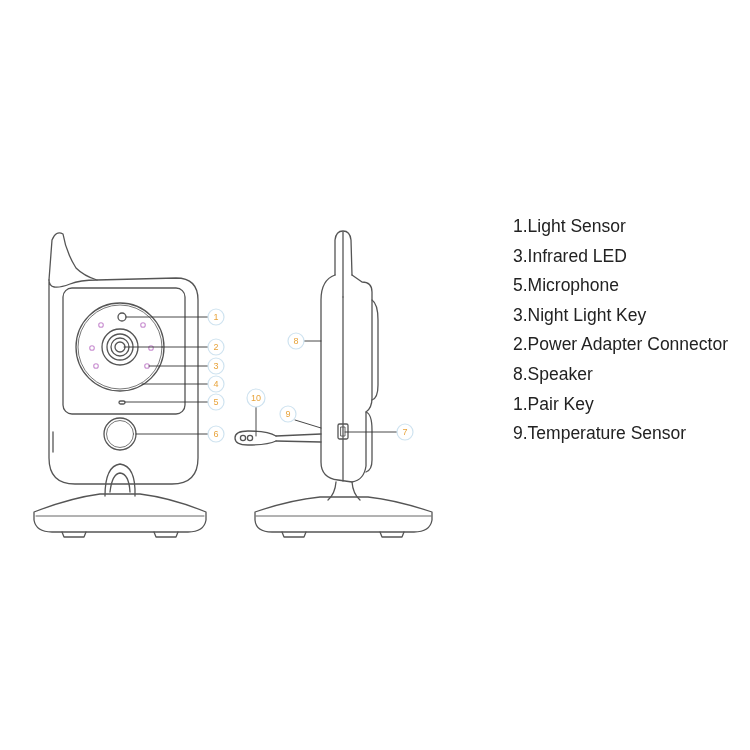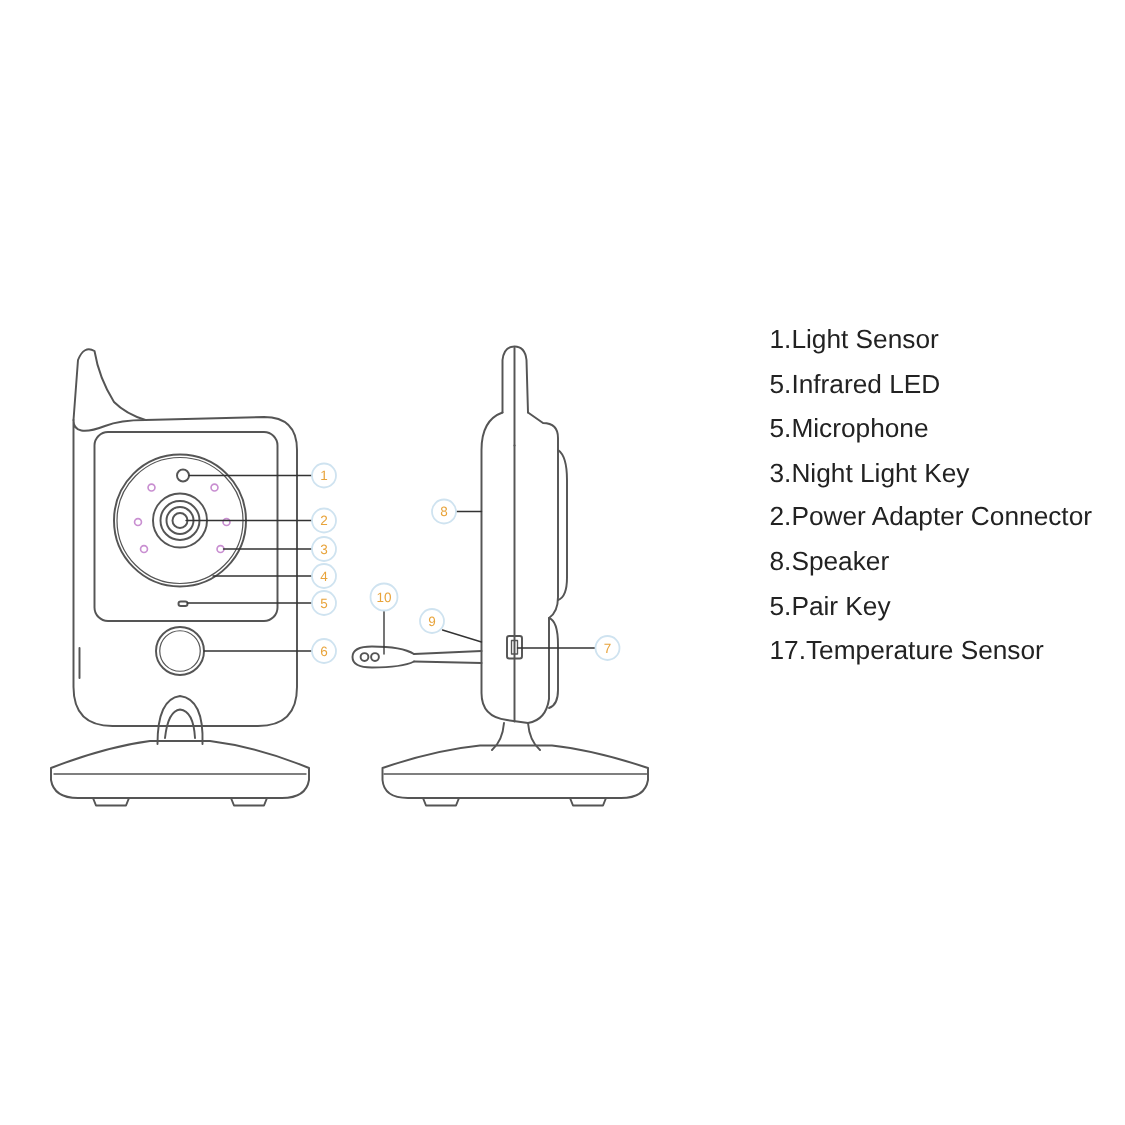--- a/index.html
+++ b/index.html
@@ -138,20 +138,20 @@
       </g>
     <g>
         <circle cx="256" cy="398" r="9" fill="#fff" stroke="#cfe3f0" stroke-width="1.2"></circle>
         <text x="256" y="398">10</text>
       </g>
   </g>
 </svg>
 
 <ol class="legend">
   <li>1.Light Sensor</li>
-  <li>5.Infrared LED</li>
+  <li>3.Infrared LED</li>
   <li>5.Microphone</li>
   <li>3.Night Light Key</li>
   <li>2.Power Adapter Connector</li>
   <li>8.Speaker</li>
-  <li>5.Pair Key</li>
-  <li>17.Temperature Sensor</li>
+  <li>1.Pair Key</li>
+  <li>9.Temperature Sensor</li>
 </ol>
 
 </body></html>

